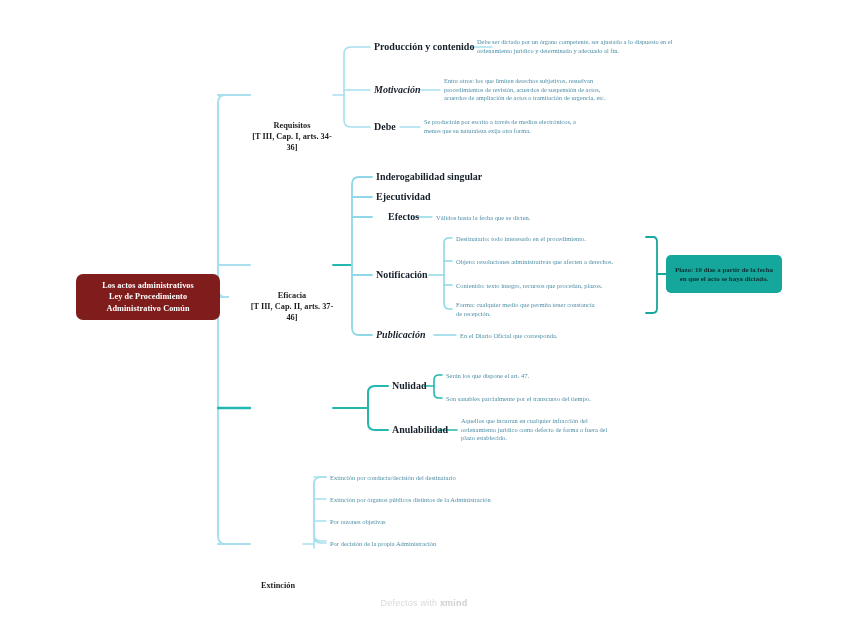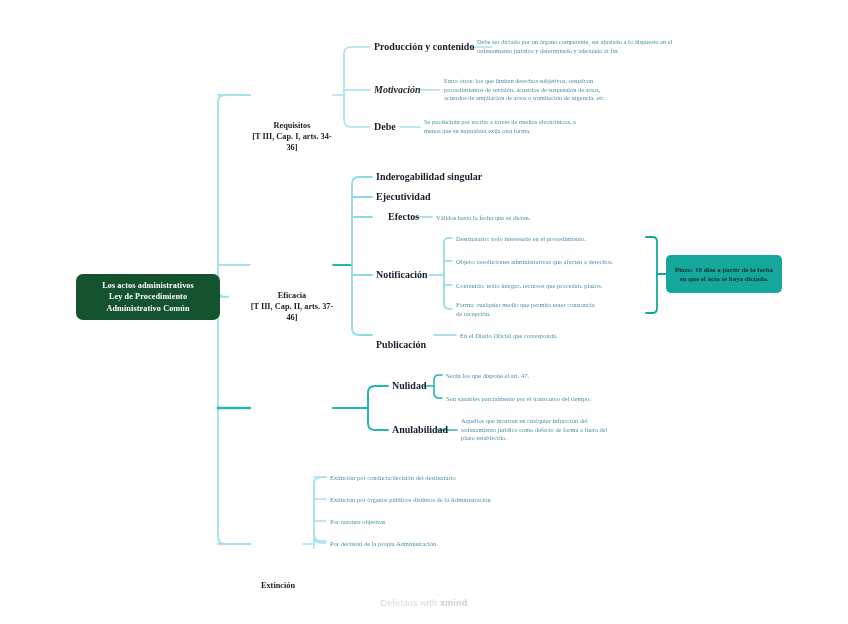--- a/index.html
+++ b/index.html
@@ -13,21 +13,21 @@
   .canvas{position:absolute;inset:0;}
 
   
   .wires{position:absolute;left:0;top:0;width:848px;height:624px;pointer-events:none;}
 
   
   .root{
     position:absolute;
     left:76px; top:274px;
     width:144px; height:46px;
-    background:#14532d;
+    background:#7f1d1d;
     border-radius:7px;
     color:#ffffff;
     display:flex;align-items:center;justify-content:center;
     text-align:center;
     font-weight:bold;
     font-size:8.2px;
     line-height:11.2px;
     letter-spacing:.1px;
     padding:0 6px;
     box-sizing:border-box;
@@ -214,21 +214,21 @@
   <div class="l2" style="left:388px;top:217px;text-align:center;">Efectos</div>
   <div class="leaf" style="left:436px;top:217px;">Válidos hasta la fecha que se dicten.</div>
 
   <div class="l2" style="left:376px;top:275px;">Notificación</div>
 
   <div class="leaf" style="left:456px;top:238px;">Destinatario: todo interesado en el procedimiento.</div>
   <div class="leaf" style="left:456px;top:261px;">Objeto: resoluciones administrativas que afecten a derechos.</div>
   <div class="leaf" style="left:456px;top:285px;">Contenido: texto íntegro, recursos que procedan, plazos.</div>
   <div class="leaf wrap" style="left:456px;top:309px;width:140px;">Forma: cualquier medio que permita tener constancia de recepción.</div>
 
-  <div class="l2" style="left:376px;top:345px;">Publicación</div>
+  <div class="l2" style="left:376px;top:335px;font-style:italic;">Publicación</div>
   <div class="leaf" style="left:460px;top:335px;">En el Diario Oficial que corresponda.</div>
 
   <div class="callout">
     <span>Plazo: 10 días a partir de la fecha en que el acto se haya dictado.</span>
   </div>
 
   <div class="l2" style="left:392px;top:386px;">Nulidad</div>
   <div class="leaf" style="left:446px;top:375px;">Serán los que dispone el art. 47.</div>
   <div class="leaf" style="left:446px;top:398px;">Son sanables parcialmente por el transcurso del tiempo.</div>
 

